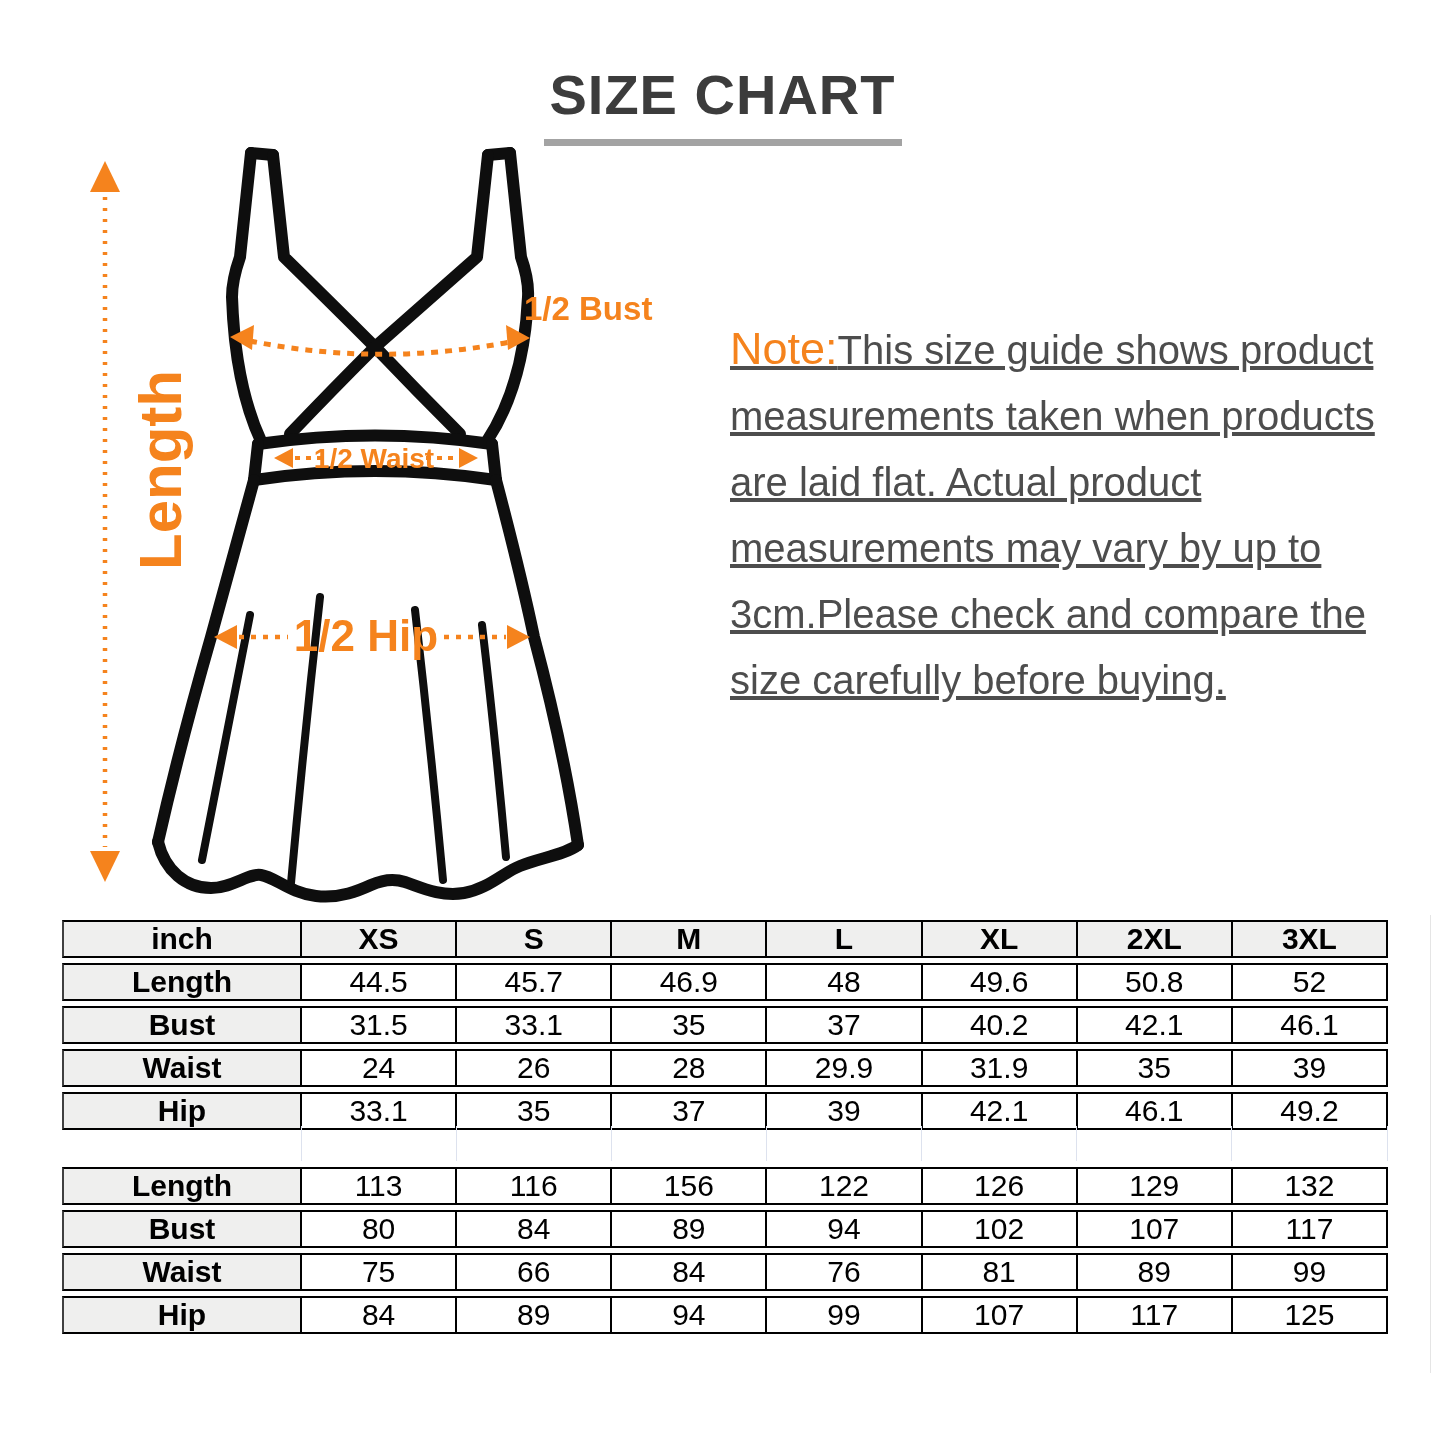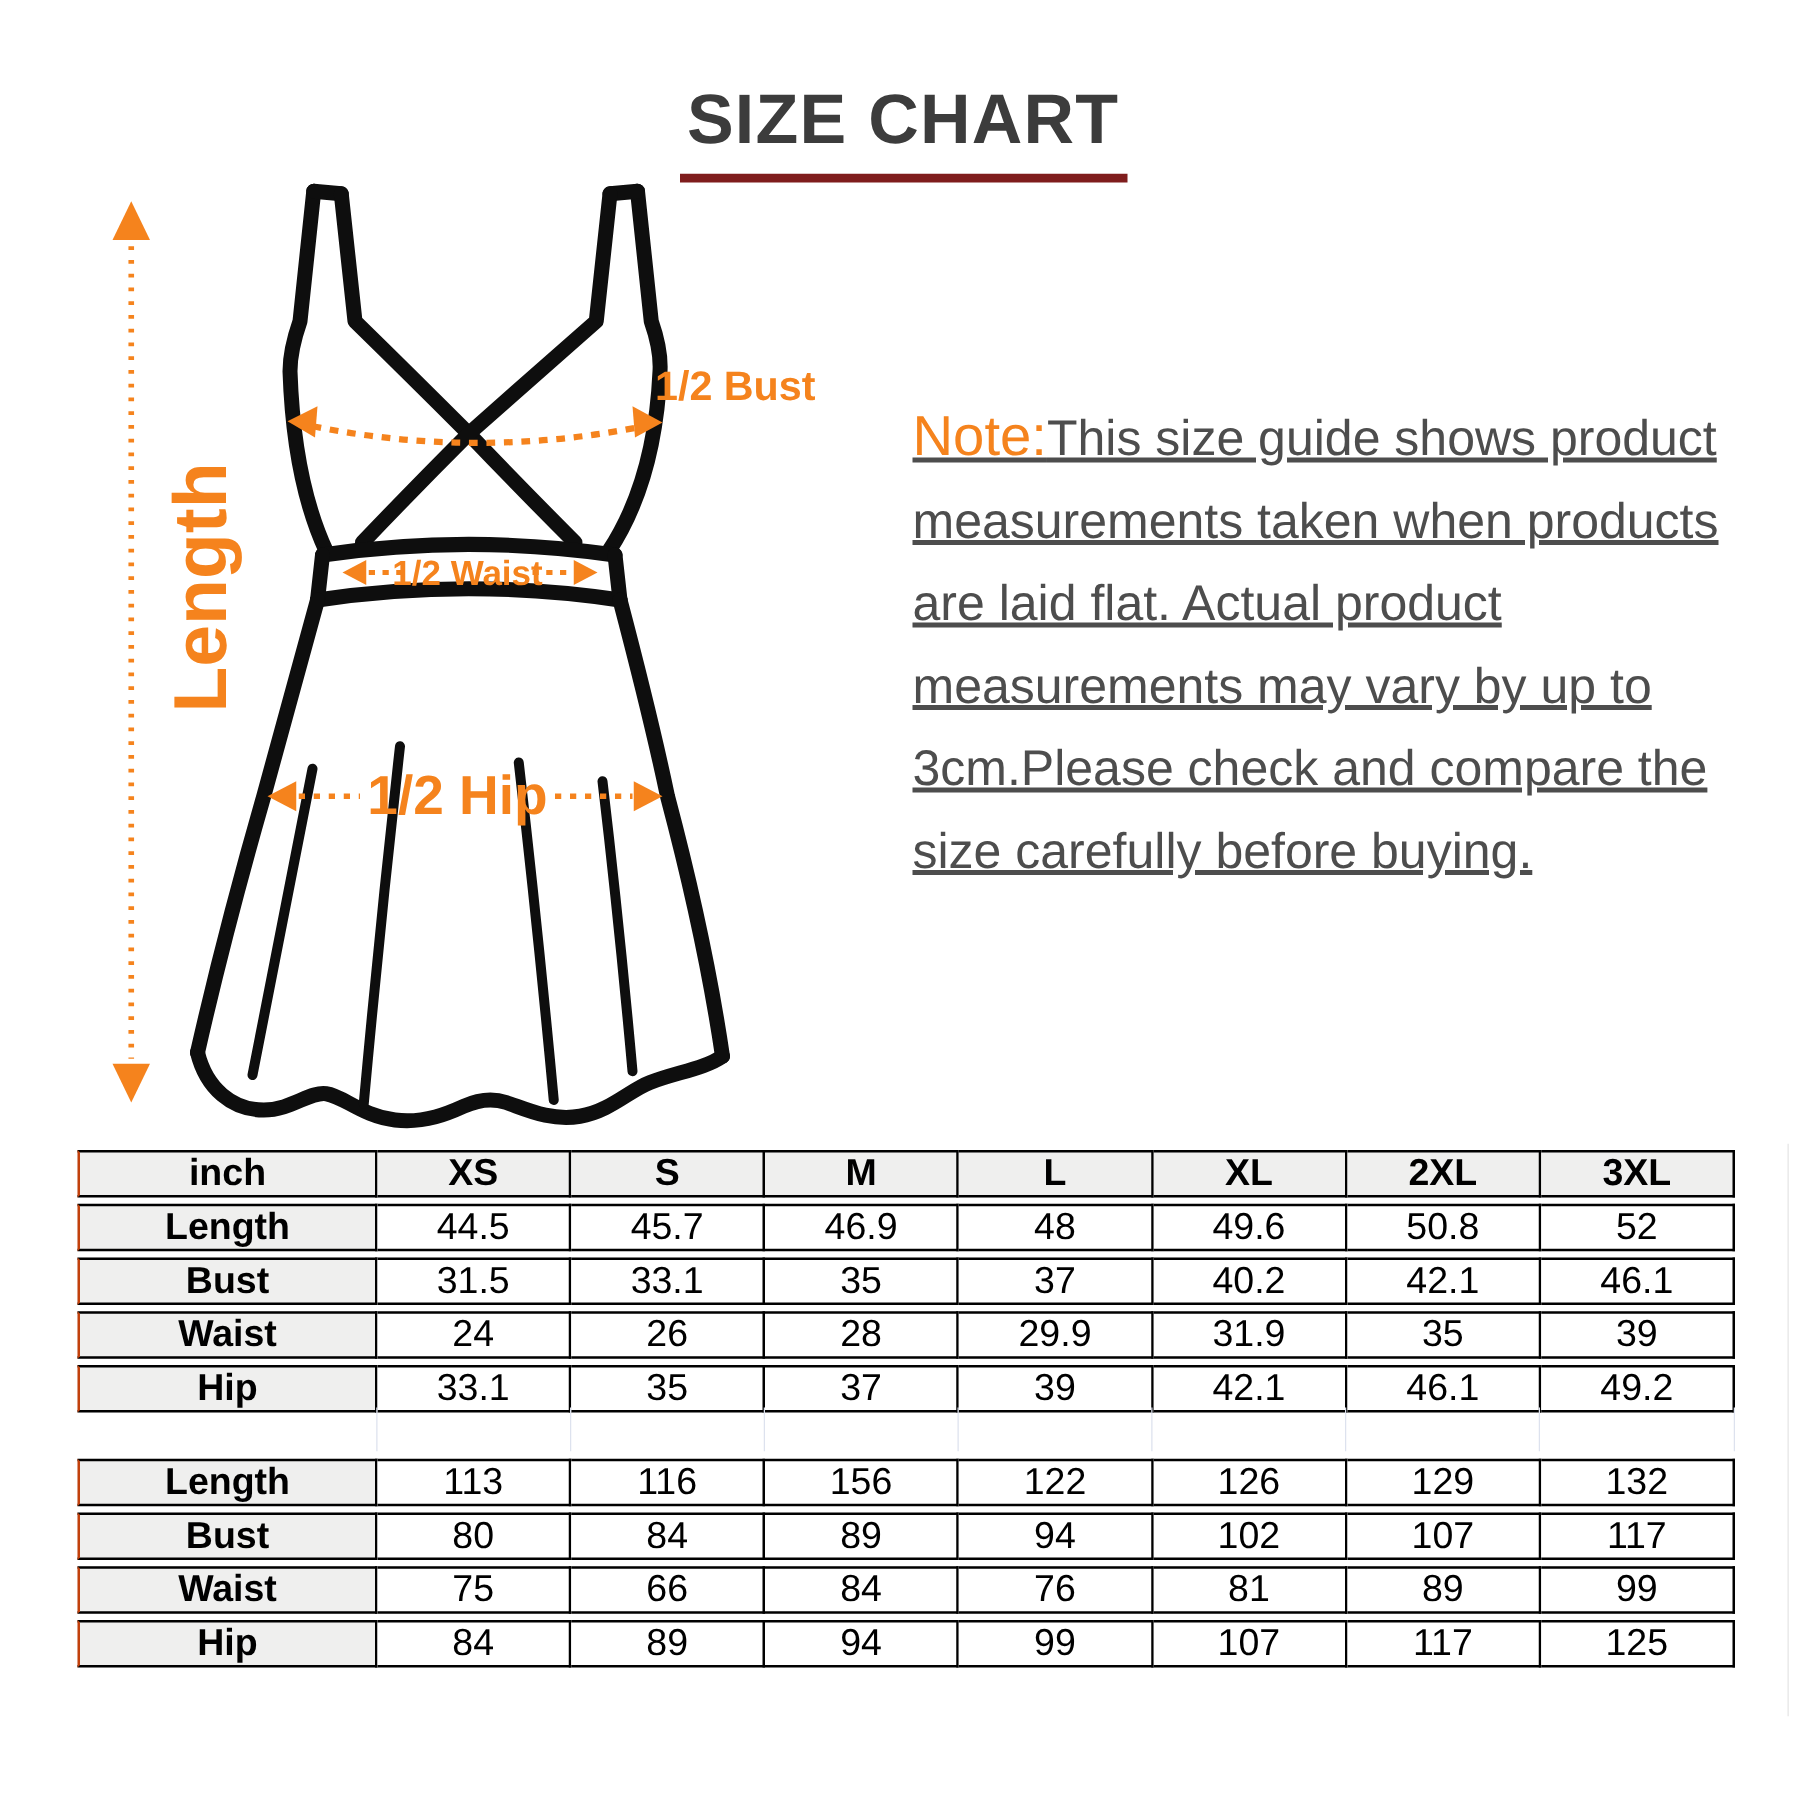--- a/index.html
+++ b/index.html
@@ -4,36 +4,36 @@
 <style>
   html,body{margin:0;padding:0;}
   body{
     width:1445px;height:1445px;position:relative;background:#ffffff;
     font-family:"Liberation Sans", sans-serif;color:#000;overflow:hidden;
   }
   
   .titlewrap{position:absolute;left:0;right:0;top:62px;text-align:center;}
   .title{
     display:inline-block;font-size:56px;font-weight:bold;letter-spacing:1px;
-    color:#3c3c3c;border-bottom:7px solid #7f1d1d;padding:0 6px 12px 6px;
+    color:#3c3c3c;border-bottom:7px solid #a3a3a3;padding:0 6px 12px 6px;
   }
   
   .note{position:absolute;left:730px;top:316px;width:680px;
         font-size:40px;line-height:66px;color:#4d4d4d;text-decoration:underline;}
   .note .nl{color:#f5831d;font-size:45px;}
   
   table.st{
     position:absolute;left:62px;border-collapse:separate;border-spacing:0 5px;
     table-layout:fixed;width:1326px;font-size:30px;
   }
   table.st th,table.st td{
     height:32px;padding:0;text-align:center;vertical-align:middle;
     border:2px solid #000;border-left:none;background:#fff;overflow:hidden;
   }
-  table.st th:first-child,table.st td:first-child{border-left:2px solid #c2410c;}
+  table.st th:first-child,table.st td:first-child{border-left:2px solid #404040;}
   table.st th{background:#efefee;font-weight:bold;}
   table.st td.lbl{background:#efefee;font-weight:bold;}
   col.c0{width:240px;}
   
   .gap{position:absolute;left:62px;top:1126px;width:1326px;height:35px;display:flex;}
   .gap i{display:block;height:100%;border-right:1px solid #dde2ee;}
   .vline{position:absolute;left:1430px;top:915px;width:1px;height:458px;background:#e5e5e5;}
 </style>
 </head>
 <body>

